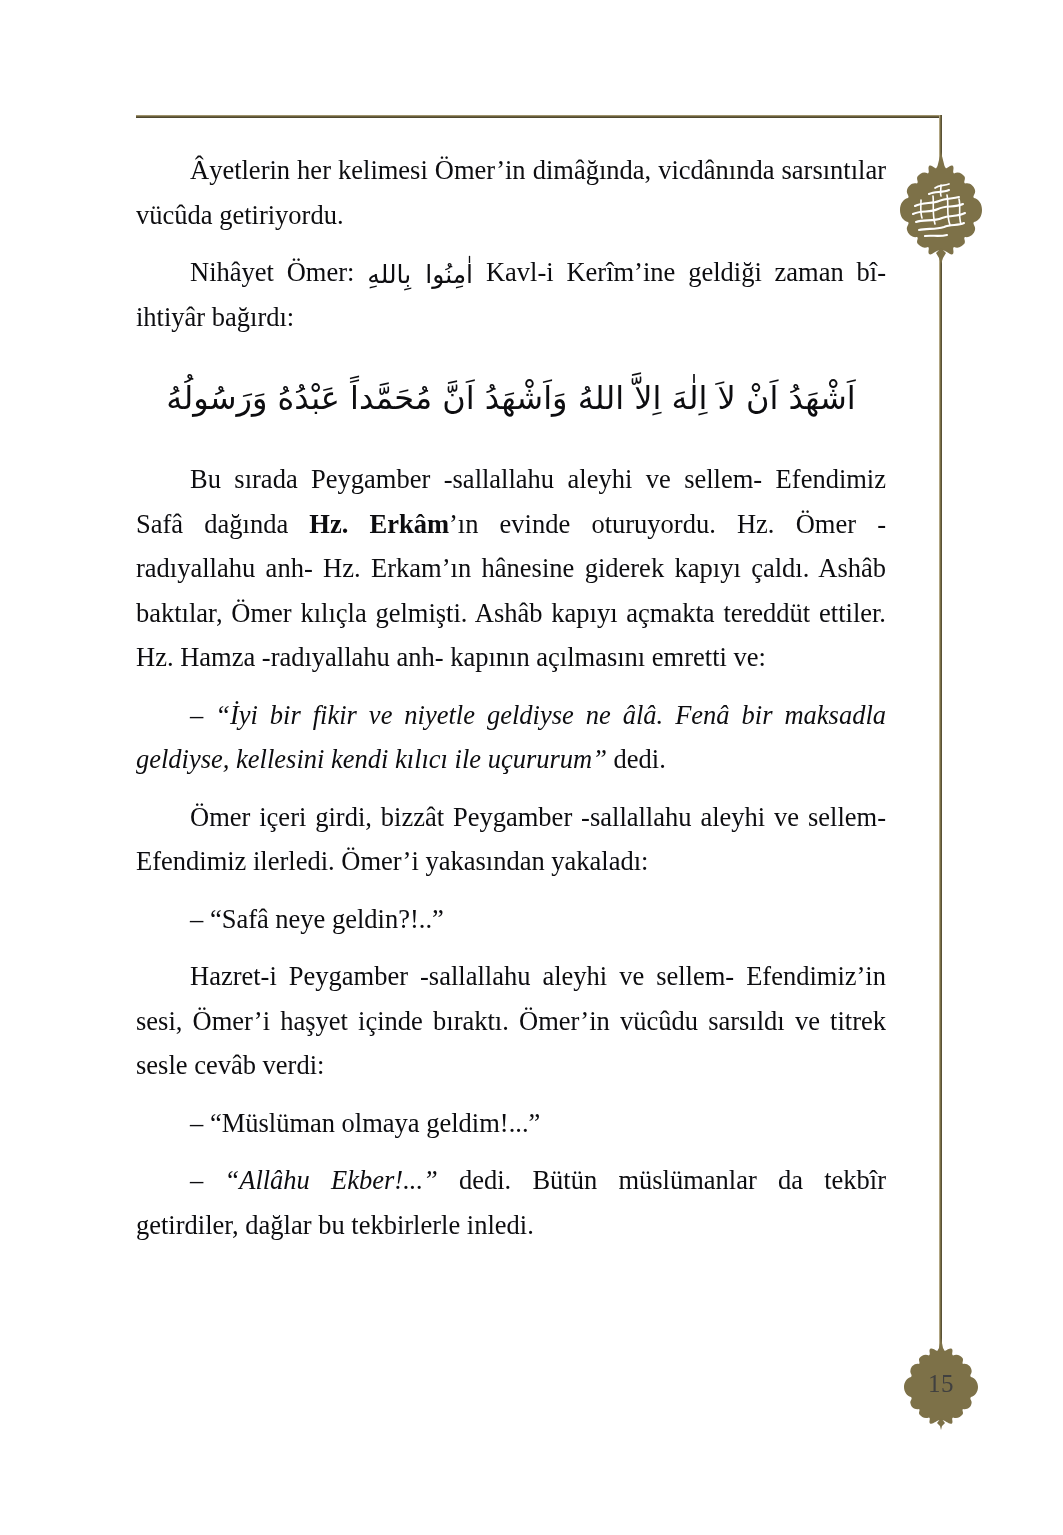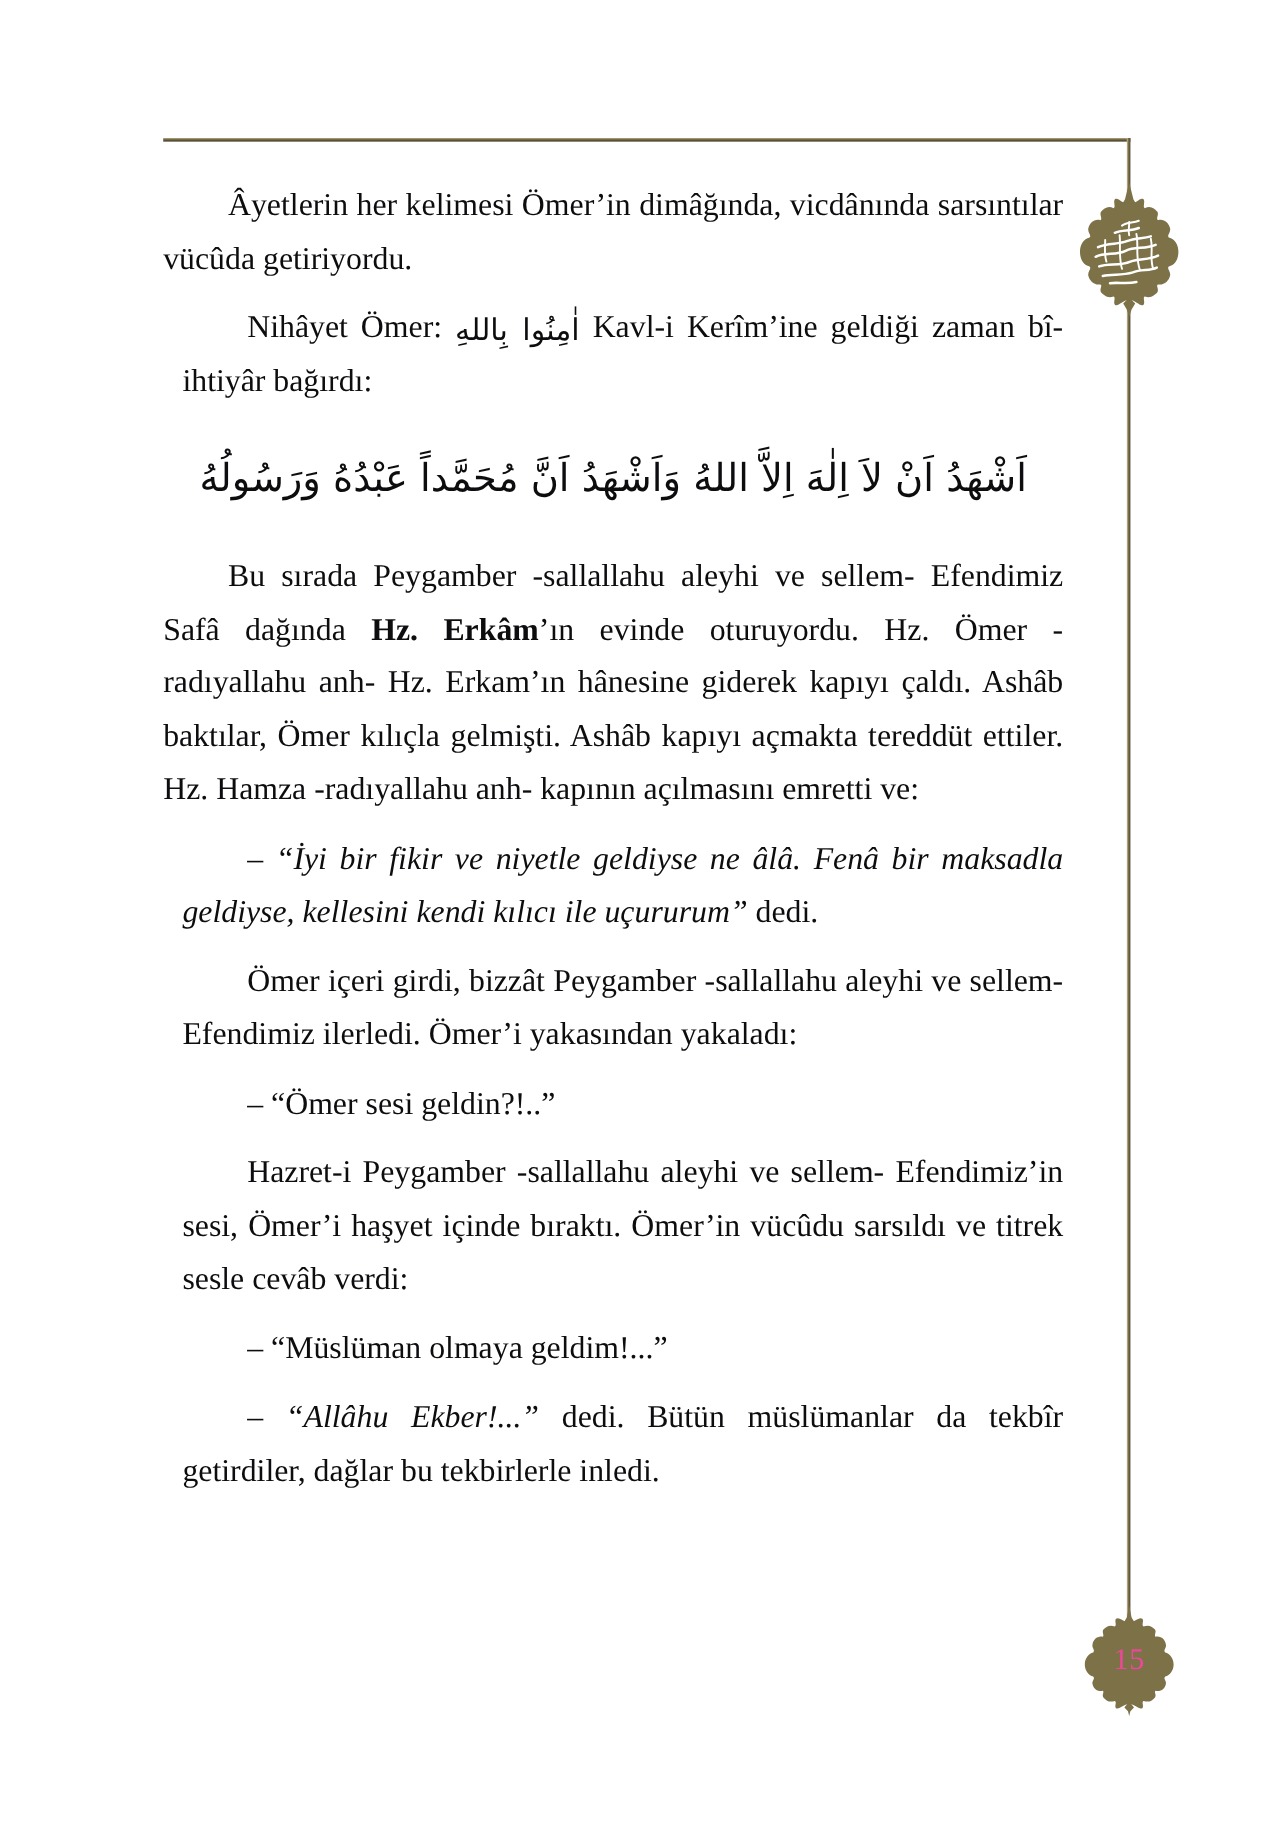--- a/index.html
+++ b/index.html
@@ -50,21 +50,21 @@
 
   .page-num-label {
     position: absolute;
     left: 899px;
     top: 1338px;
     width: 84px;
     height: 92px;
     display: flex;
     align-items: center;
     justify-content: center;
-    color: #ec4899;
+    color: #404040;
     font-size: 25px;
     letter-spacing: .5px;
     font-family: "Liberation Serif", "DejaVu Serif", serif;
     pointer-events: none;
   }
 
   
   #content {
     position: absolute;
     left: 136px;
@@ -73,21 +73,21 @@
   }
   p.para {
     margin: 0 0 0 0;
     font-size: 26.5px;
     line-height: 44.5px;
     text-align: justify;
     text-indent: 54px;
     hyphens: manual;
     -webkit-hyphens: manual;
   }
-  p.para + p.para { margin-top: 13px; margin-left: 16px; }
+  p.para + p.para { margin-top: 13px; }
   p.para.tight { text-align: left; }
   b.strong { font-weight: 700; margin-top: 24px; }
   i.it { font-style: italic; }
 
   
   .arabic-inline {
     font-family: "DejaVu Sans", sans-serif;
     font-size: 25px;
     direction: rtl;
     unicode-bidi: isolate;
@@ -187,21 +187,21 @@
     <p class="para"><span>Nihâyet Ömer: </span><span class="arabic-inline">اٰمِنُوا بِاللهِ</span><span> Kavl-i Kerîm’ine geldiği zaman bî-ihtiyâr bağırdı:</span></p>
 
     <p class="arabic-block">اَشْهَدُ اَنْ لاَ اِلٰهَ اِلاَّ اللهُ وَاَشْهَدُ اَنَّ مُحَمَّداً عَبْدُهُ وَرَسُولُهُ</p>
 
     <p class="para"><span>Bu sırada Peygamber -sallallahu aleyhi ve sellem- Efendimiz Safâ dağında </span><b class="strong">Hz. Erkâm</b><span>’ın evinde oturuyordu. Hz. Ömer -radıyallahu anh- Hz. Erkam’ın hânesine giderek kapıyı çaldı. Ashâb baktılar, Ömer kılıçla gelmişti. Ashâb kapıyı açmakta tereddüt ettiler. Hz. Hamza -radıyallahu anh- kapının açılmasını emretti ve:</span></p>
 
     <p class="para"><span>– </span><i class="it">“İyi bir fikir ve niyetle geldiyse ne âlâ. Fenâ bir maksadla geldiyse, kellesini kendi kılıcı ile uçururum”</i><span> dedi.</span></p>
 
     <p class="para"><span>Ömer içeri girdi, bizzât Peygamber -sallallahu aleyhi ve sellem- Efendimiz ilerledi. Ömer’i yakasından yakaladı:</span></p>
 
-    <p class="para tight"><span>– “Ömer sesi geldin?!..”</span></p>
+    <p class="para tight"><span>– “Safâ neye geldin?!..”</span></p>
 
     <p class="para"><span>Hazret-i Peygamber -sallallahu aleyhi ve sellem- Efendimiz’in sesi, Ömer’i haşyet içinde bıraktı. Ömer’in vücûdu sarsıldı ve titrek sesle cevâb verdi:</span></p>
 
     <p class="para tight"><span>– “Müslüman olmaya geldim!...”</span></p>
 
 
     <p class="para"><span>– </span><i class="it">“Allâhu Ekber!...”</i><span> dedi. Bütün müslümanlar da tekbîr getirdiler, dağlar bu tekbirlerle inledi.</span></p>
 
 
   </div>

